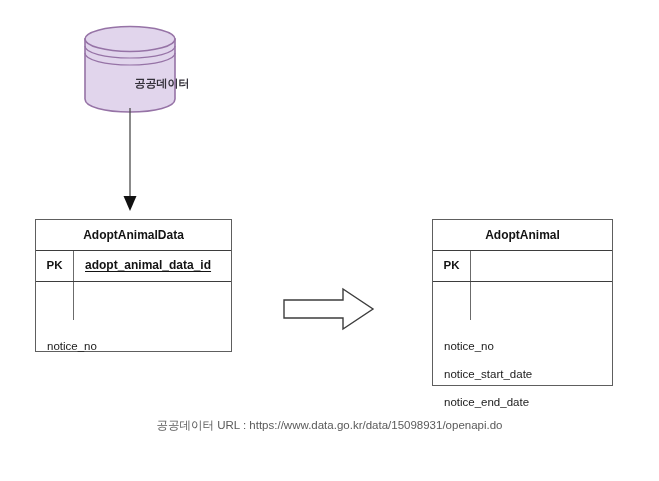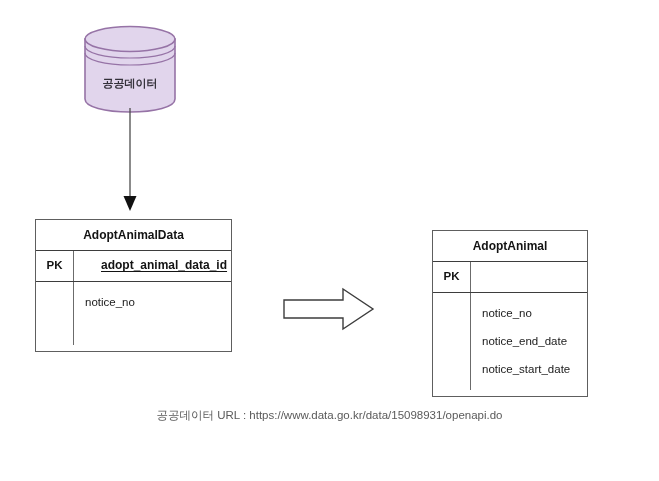--- a/index.html
+++ b/index.html
@@ -28,20 +28,21 @@
   #db-label {
     position: absolute;
     left: 84px;
     top: 76px;
     width: 92px;
     text-align: center;
     font-size: 11px;
     font-weight: 700;
     color: #34313a;
     letter-spacing: 0px;
+    padding-left: 32px;
   }
 
   
   #flow-arrow-down {
     position: absolute;
     left: 112px;
     top: 108px;
     width: 36px;
     height: 105px;
   }
@@ -63,22 +64,22 @@
     background: #ffffff;
   }
   #table-adopt-animal-data {
     left: 35px;
     top: 219px;
     width: 197px;
     height: 133px;
   }
   #table-adopt-animal {
     left: 432px;
-    top: 230px;
-    width: 156px;
+    top: 219px;
+    width: 181px;
     height: 167px;
   }
 
   .entity-header {
     height: 31px;
     line-height: 31px;
     text-align: center;
     font-size: 12px;
     font-weight: 700;
     color: #131313;
@@ -108,27 +109,27 @@
     line-height: 29px;
     padding-left: 11px;
     font-size: 12px;
     font-weight: 700;
     color: #131313;
     box-sizing: border-box;
   }
   .pk-name-cell span {
     text-decoration: underline;
     text-underline-offset: 2px;
-    margin-left: 16px;
   }
 
   .entity-body {
     display: flex;
     height: calc(100% - 62px);
     box-sizing: border-box;
+    flex-direction: column;
   }
   .body-gutter {
     width: 38px;
     flex: 0 0 38px;
     border-right: 1.3px solid #6b6b6b;
     box-sizing: border-box;
     margin-bottom: 6px;
   }
   .body-fields {
     flex: 1 1 auto;
@@ -139,21 +140,21 @@
     font-size: 11.5px;
     color: #1a1a1a;
     height: 28px;
     line-height: 16px;
   }
 
   
   #source-caption {
     position: absolute;
     left: 0;
-    top: 408px;
+    top: 418px;
     width: 659px;
     text-align: center;
     font-size: 11.5px;
     color: #5a5a5a;
   }
 </style>
 </head>
 <body>
 
 <div id="db-cylinder">
@@ -197,19 +198,19 @@
 
 <div class="entity-table" id="table-adopt-animal">
   <div class="entity-header">AdoptAnimal</div>
   <div class="entity-pk-row">
     <div class="pk-key-cell">PK</div>
   </div>
   <div class="entity-body">
     <div class="body-gutter"></div>
     <div class="body-fields">
       <div class="field-row">notice_no</div>
+      <div class="field-row">notice_start_date</div>
       <div class="field-row">notice_end_date</div>
-      <div class="field-row">notice_start_date</div>
     </div>
   </div>
 </div>
 
 <div id="source-caption">공공데이터 URL : https://www.data.go.kr/data/15098931/openapi.do</div>
 
 </body></html>

